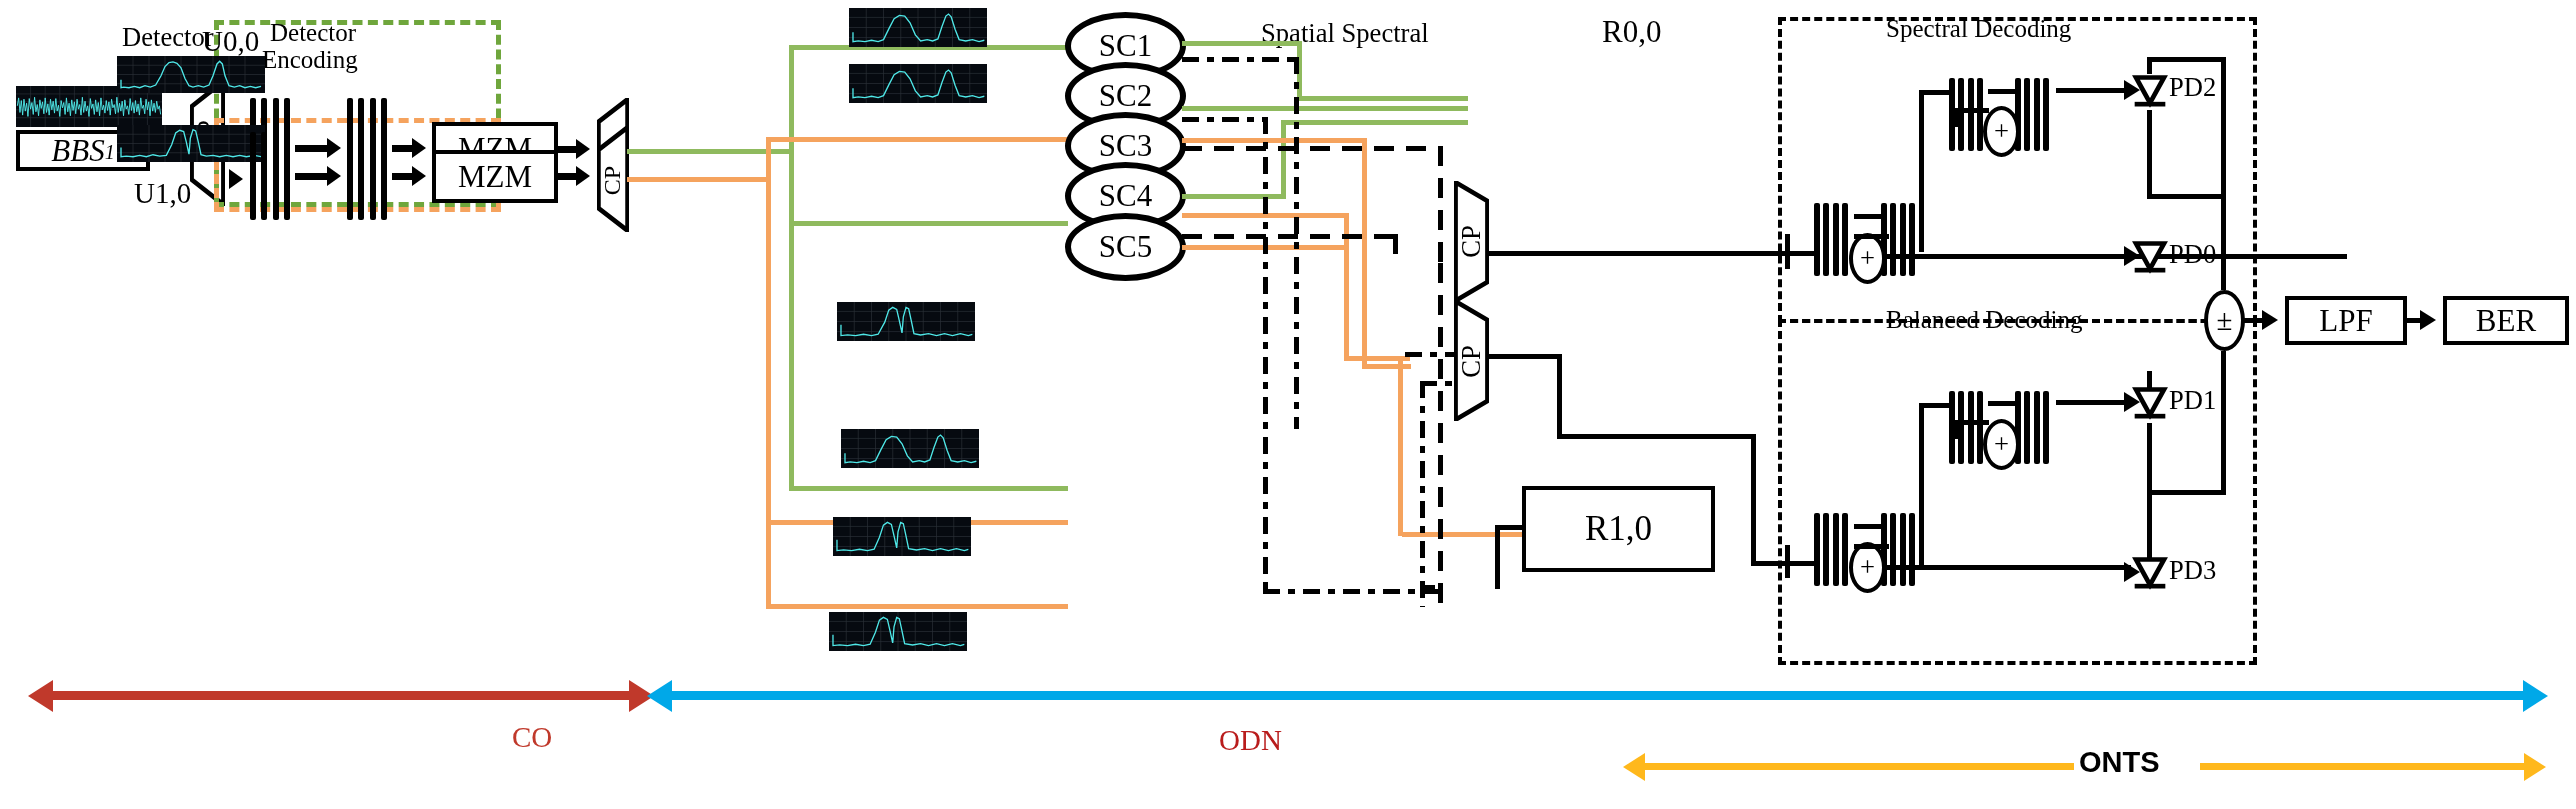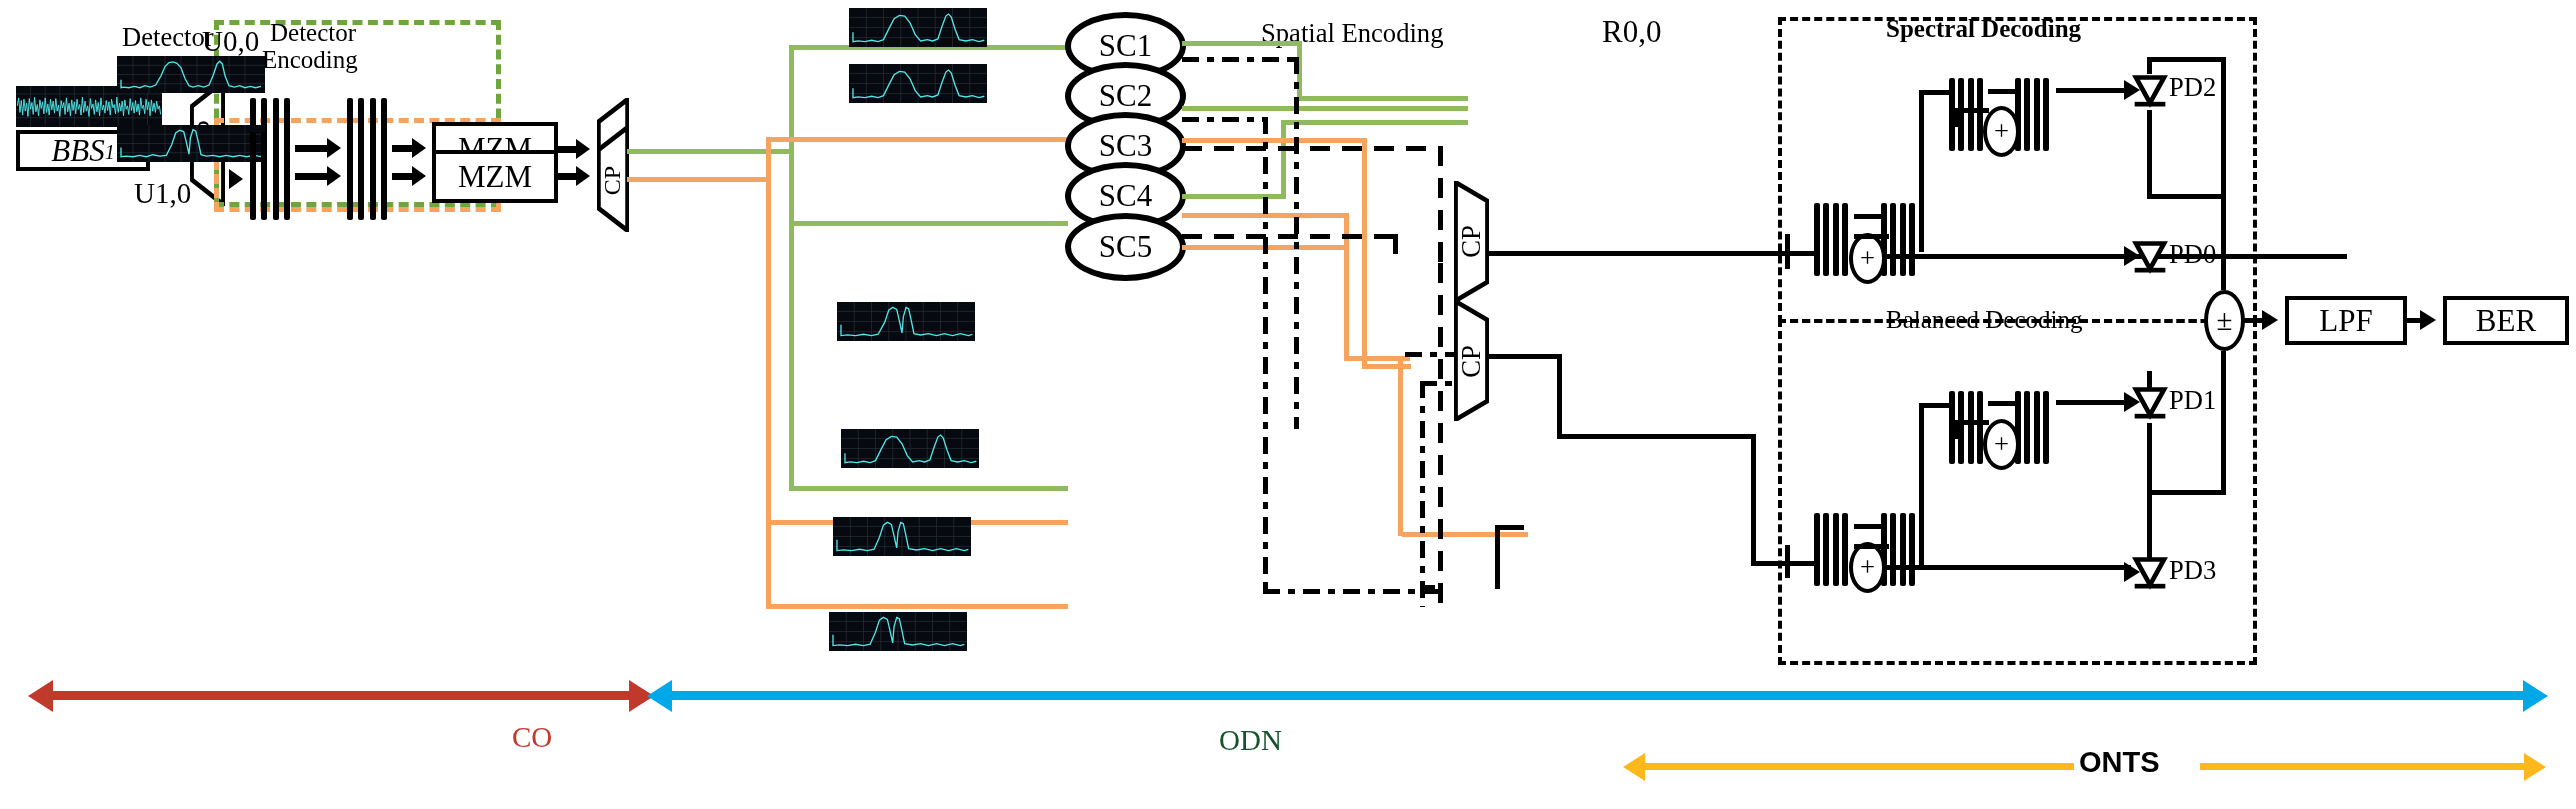--- a/index.html
+++ b/index.html
@@ -307,21 +307,21 @@
   <div class="ell" style="left:1065px;top:112px;width:121px;height:68px;font-size:31px;">
     <span>SC3</span>
   </div>
   <div class="ell" style="left:1065px;top:162px;width:121px;height:68px;font-size:31px;">
     <span>SC4</span>
   </div>
   <div class="ell" style="left:1065px;top:213px;width:121px;height:68px;font-size:31px;">
     <span>SC5</span>
   </div>
 
-  <span class="lbl" style="left:1261px;top:20px;font-size:26.6px;">Spatial Encoding</span>
+  <span class="lbl" style="left:1261px;top:20px;font-size:26.6px;">Spatial Spectral</span>
   <span class="lbl" style="left:1602px;top:16px;font-size:31px;">R0,0</span>
 
   <div class="ln grn" style="left:1182px;top:41px;width:120px;height:4.7px;"></div>
   <div class="ln grn" style="left:1297px;top:41px;width:4.7px;height:60px;"></div>
   <div class="ln grn" style="left:1297px;top:96px;width:171px;height:4.7px;"></div>
   <div class="ln grn" style="left:1182px;top:106px;width:286px;height:4.7px;"></div>
   <div class="ln grn" style="left:1182px;top:194px;width:104px;height:4.7px;"></div>
   <div class="ln grn" style="left:1281px;top:120px;width:4.7px;height:79px;"></div>
   <div class="ln grn" style="left:1281px;top:120px;width:187px;height:4.7px;"></div>
 
@@ -382,27 +382,30 @@
   </div>
 
   <div class="ln" style="left:1487px;top:251px;width:298px;height:4.7px;"></div>
 
   <div class="ln" style="left:1487px;top:354px;width:74px;height:4.7px;"></div>
   <div class="ln" style="left:1557px;top:354px;width:4.7px;height:84px;"></div>
   <div class="ln" style="left:1557px;top:434px;width:198px;height:4.7px;"></div>
   <div class="ln" style="left:1751px;top:434px;width:4.7px;height:132px;"></div>
   <div class="ln" style="left:1751px;top:561px;width:35px;height:4.7px;"></div>
 
+  <div class="box" style="left:1522px;top:486px;width:193px;height:86px;font-size:35px;">
+    <span>R1,0</span>
+  </div>
   <div class="ln" style="left:1495px;top:525px;width:29px;height:4.7px;"></div>
   <div class="ln" style="left:1495px;top:525px;width:4.7px;height:64px;"></div>
 
   <div class="dashbox" style="left:1778px;top:17.3px;width:479px;height:306px;border:4px dashed #000;"></div>
   <div class="dashbox" style="left:1778px;top:319px;width:479px;height:346px;border:4px dashed #000;"></div>
 
-  <span class="lbl" style="left:1886px;top:16px;font-size:25px;font-weight:bold;">Spectral Decoding</span>
+  <span class="lbl" style="left:1886px;top:16px;font-size:25px;">Spectral Decoding</span>
   <span class="lbl" style="left:1886px;top:307px;font-size:25px;">Balanced Decoding</span>
 
   <div class="ln" style="left:1785px;top:251px;width:32px;height:4.7px;"></div>
   <div class="ln" style="left:1785px;top:234px;width:4.7px;height:35px;"></div>
 
   <div class="fbg" style="left:1814px;top:203px;width:43px;height:73px;">
     <i style="left:0;"></i>
       <i style="left:9.3px;"></i>
       <i style="left:18.6px;"></i>
       <i style="left:28px;"></i>
@@ -545,21 +548,21 @@
   </div>
 
   <div class="ln" style="left:47px;top:691px;width:585px;height:9.3px;background:#C0392B;"></div>
   <div class="arrowhead" style="left:28px;top:680px;border-top:16px solid transparent;border-bottom:16px solid transparent;border-right:25px solid #C0392B;"></div>
   <div class="arrowhead" style="left:629px;top:680px;border-top:16px solid transparent;border-bottom:16px solid transparent;border-left:25px solid #C0392B;"></div>
   <span class="lbl" style="left:512px;top:723px;font-size:29px;color:#C0392B;">CO</span>
 
   <div class="ln" style="left:671px;top:691px;width:1854px;height:9.3px;background:#00A8E8;"></div>
   <div class="arrowhead" style="left:647px;top:680px;border-top:16px solid transparent;border-bottom:16px solid transparent;border-right:25px solid #00A8E8;"></div>
   <div class="arrowhead" style="left:2523px;top:680px;border-top:16px solid transparent;border-bottom:16px solid transparent;border-left:25px solid #00A8E8;"></div>
-  <span class="lbl" style="left:1219px;top:726px;font-size:29px;color:#14532d;">ODN</span>
+  <span class="lbl" style="left:1219px;top:726px;font-size:29px;color:#b91c1c;">ODN</span>
 
   <div class="ln" style="left:1643px;top:763px;width:431px;height:7.3px;background:#FFB81C;"></div>
   <div class="ln" style="left:2200px;top:763px;width:327px;height:7.3px;background:#FFB81C;"></div>
   <div class="arrowhead" style="left:1623px;top:753px;border-top:14.6px solid transparent;border-bottom:14.6px solid transparent;border-right:22.6px solid #FFB81C;"></div>
   <div class="arrowhead" style="left:2524px;top:753px;border-top:14.6px solid transparent;border-bottom:14.6px solid transparent;border-left:22.6px solid #FFB81C;"></div>
   <span class="lbl" style="left:2079px;top:748px;font-size:29px;font-weight:bold;font-family:'Liberation Sans',sans-serif;color:#000;">ONTS</span>
 
 </div>
 
 

